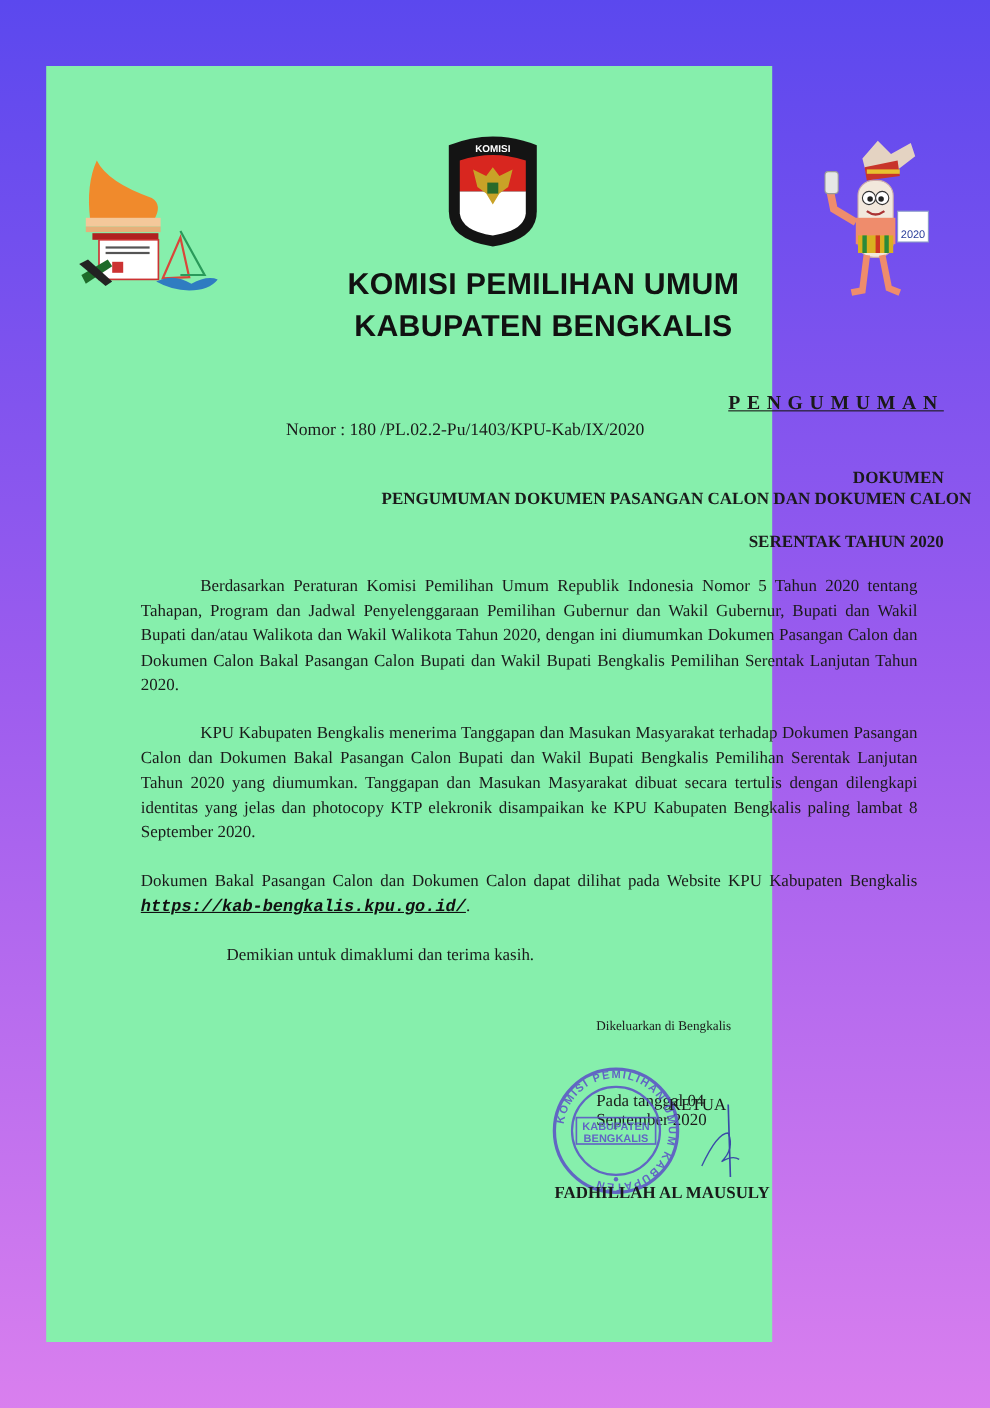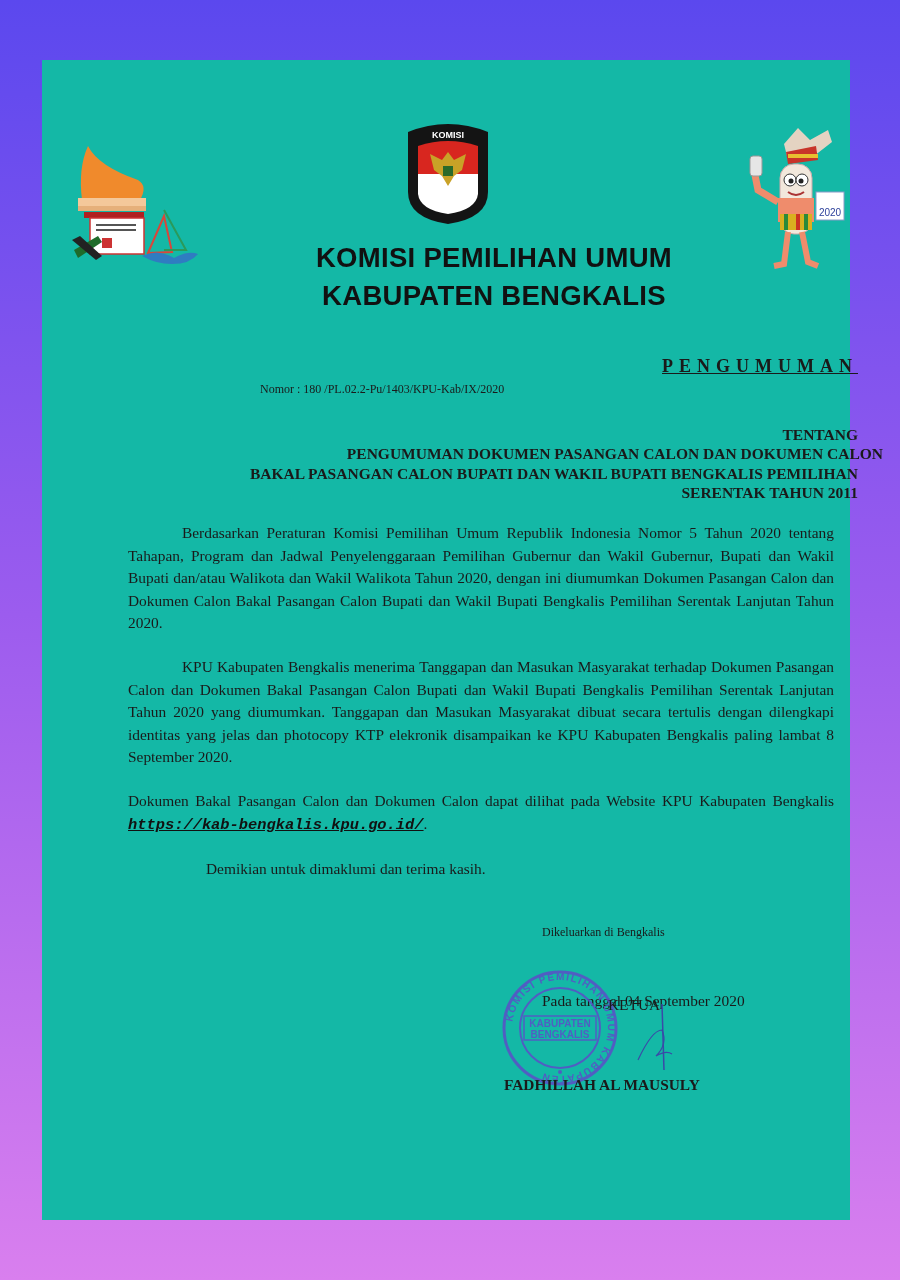--- a/index.html
+++ b/index.html
@@ -1,18 +1,18 @@
 <!DOCTYPE html>
 <html><head>
 <meta charset="utf-8">
 <style>
   html,body{margin:0;padding:0;}
   body{width:900px;height:1280px;position:relative;overflow:hidden;
     background:linear-gradient(180deg,#5b48ee 0%,#9c5cee 48%,#d97fee 100%);}
-  .card{position:absolute;left:42px;top:60px;width:808px;height:1160px;background:#14b8a6;}
+  .card{position:absolute;left:42px;top:60px;width:660px;height:1160px;background:#86efac;}
   .abs{position:absolute;}
   .serif{font-family:"Liberation Serif","DejaVu Serif",serif;color:#1a1a1a;}
   .head{font-family:"Liberation Sans","DejaVu Sans",sans-serif;font-weight:900;color:#111;
     font-size:27.5px;letter-spacing:0.3px;text-align:center;width:816px;left:12px;margin-left:32px;}
   .center{text-align:right;width:816px;left:0;}
   .para{font-size:15.4px;line-height:22.6px;text-align:justify;text-align-last:left;}
   .link{font-weight:bold;font-style:italic;text-decoration:underline;color:#111;font-family:Liberation Mono, monospace;}
 </style>
 </head>
 <body>
@@ -72,26 +72,25 @@
       <path d="M58 106 L64 136 L74 140" fill="none" stroke="#ef8c6c" stroke-width="6"></path>
     </svg>
   </div>
 
   <div class="abs head" style="top:182px;">KOMISI PEMILIHAN UMUM</div>
   <div class="abs head" style="top:220px;">KABUPATEN BENGKALIS</div>
 
   <div class="abs serif center" style="top:296px;">
     <span style="font-weight:bold;font-size:18px;letter-spacing:6px;text-decoration:underline;padding-left:4px;">PENGUMUMAN</span>
   </div>
-  <div class="abs serif" style="left:218px;top:322px;font-size:12px;">Nomor : 180 /PL.02.2-Pu/1403/KPU-Kab/IX/2020</div>
+  <div class="abs serif" style="left:218px;top:322px;font-size:16px;">Nomor : 180 /PL.02.2-Pu/1403/KPU-Kab/IX/2020</div>
 
-  <div class="abs serif center" style="top:366px;font-size:15.5px;font-weight:bold;">TENTANG</div>
+  <div class="abs serif center" style="top:366px;font-size:15.5px;font-weight:bold;">DOKUMEN</div>
   <div class="abs serif center" style="top:385px;font-size:15.5px;font-weight:bold;margin-left:25px;">PENGUMUMAN DOKUMEN PASANGAN CALON DAN DOKUMEN CALON</div>
-  <div class="abs serif center" style="top:405px;font-size:15.5px;font-weight:bold;">BAKAL PASANGAN CALON BUPATI DAN WAKIL BUPATI BENGKALIS PEMILIHAN</div>
-  <div class="abs serif center" style="top:424px;font-size:15.5px;font-weight:bold;">SERENTAK TAHUN 2011</div>
+  <div class="abs serif center" style="top:424px;font-size:15.5px;font-weight:bold;">SERENTAK TAHUN 2020</div>
 
   <div class="abs serif para" style="left:86px;top:462px;width:706px;text-indent:54px;">Berdasarkan Peraturan Komisi Pemilihan Umum Republik Indonesia Nomor 5 Tahun 2020 tentang Tahapan, Program dan Jadwal Penyelenggaraan Pemilihan Gubernur dan Wakil Gubernur, Bupati dan Wakil  Bupati dan/atau Walikota dan Wakil Walikota Tahun 2020, dengan ini diumumkan Dokumen Pasangan Calon dan Dokumen Calon Bakal Pasangan Calon Bupati dan Wakil Bupati Bengkalis Pemilihan Serentak Lanjutan Tahun 2020.</div>
 
   <div class="abs serif para" style="left:86px;top:596px;width:706px;text-indent:54px;">KPU Kabupaten Bengkalis menerima Tanggapan dan Masukan Masyarakat terhadap Dokumen Pasangan Calon dan Dokumen Bakal Pasangan Calon Bupati dan Wakil Bupati Bengkalis Pemilihan Serentak Lanjutan Tahun 2020 yang diumumkan. Tanggapan dan Masukan Masyarakat dibuat secara tertulis dengan dilengkapi identitas yang jelas dan photocopy KTP elekronik disampaikan ke KPU Kabupaten Bengkalis paling lambat 8 September 2020.</div>
 
   <div class="abs serif para" style="left:86px;top:730px;width:706px;">
     <span>Dokumen Bakal Pasangan Calon dan Dokumen Calon dapat dilihat pada Website KPU Kabupaten Bengkalis </span><a class="link">https://kab-bengkalis.kpu.go.id/</a><span>.</span>
   </div>
 
   <div class="abs serif" style="left:164px;top:800px;font-size:15.4px;">Demikian untuk dimaklumi dan terima kasih.</div>

